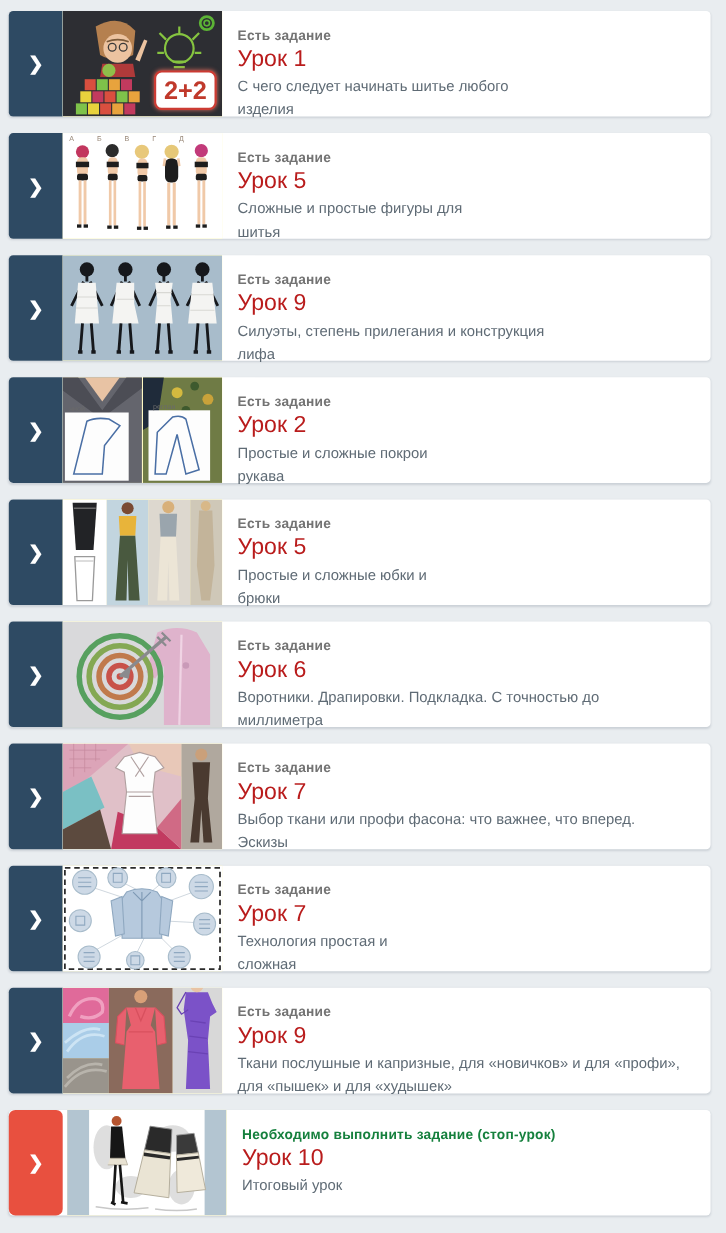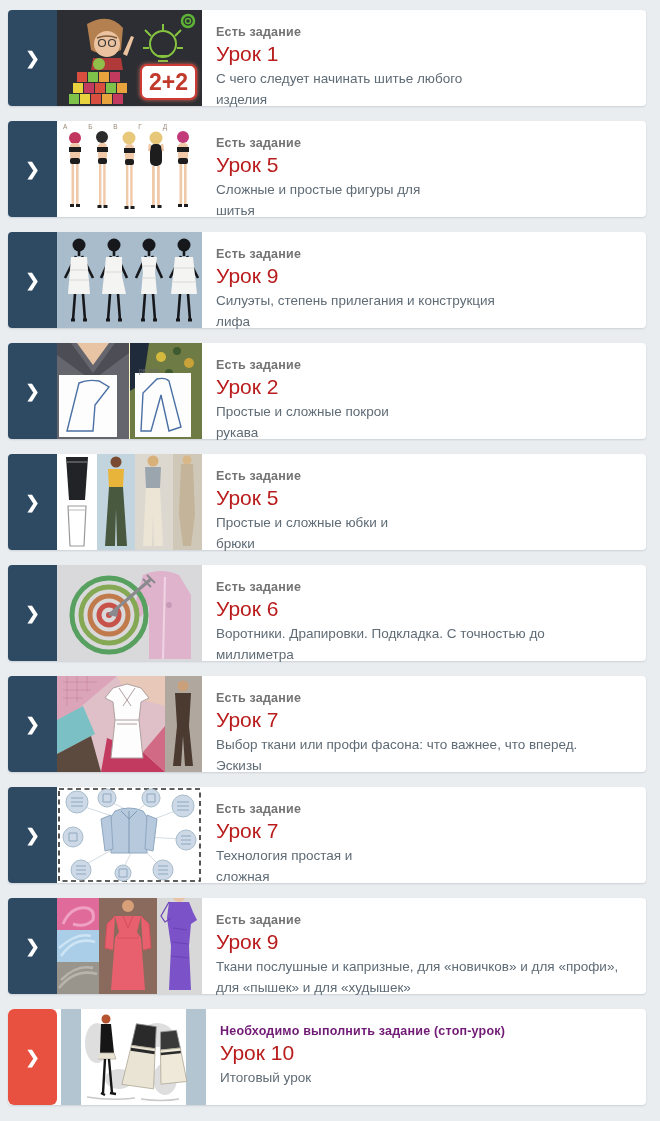--- a/index.html
+++ b/index.html
@@ -36,21 +36,21 @@
   .thumb{
     flex:0 0 145px;width:145px;height:96px;
     position:relative;overflow:hidden;
     background:#fef9c3;
   }
   .thumb svg{display:block;width:145px;height:96px;}
   .content{padding:15px 16px 0 14px;min-width:0;}
   .status{
     font-size:12.5px;font-weight:bold;color:#737373;letter-spacing:.2px;
   }
-  .card.stop .status{color:#701a75;}
+  .card.stop .status{color:#15803d;}
   .title{
     font-size:21px;color:#b91c1c;margin-top:3px;line-height:1.15;
   }
   .desc{
     font-size:13.5px;color:#5f6b75;line-height:1.55;margin-top:3px;
     white-space:pre-line;
   }
   
   .ov{position:absolute;pointer-events:none;}
   .t1-badge{

